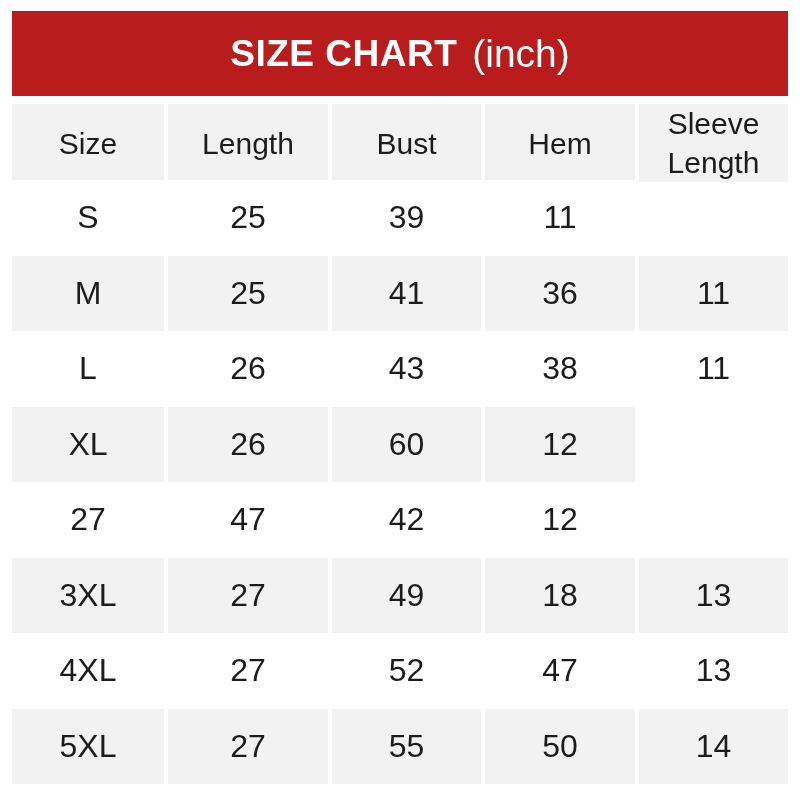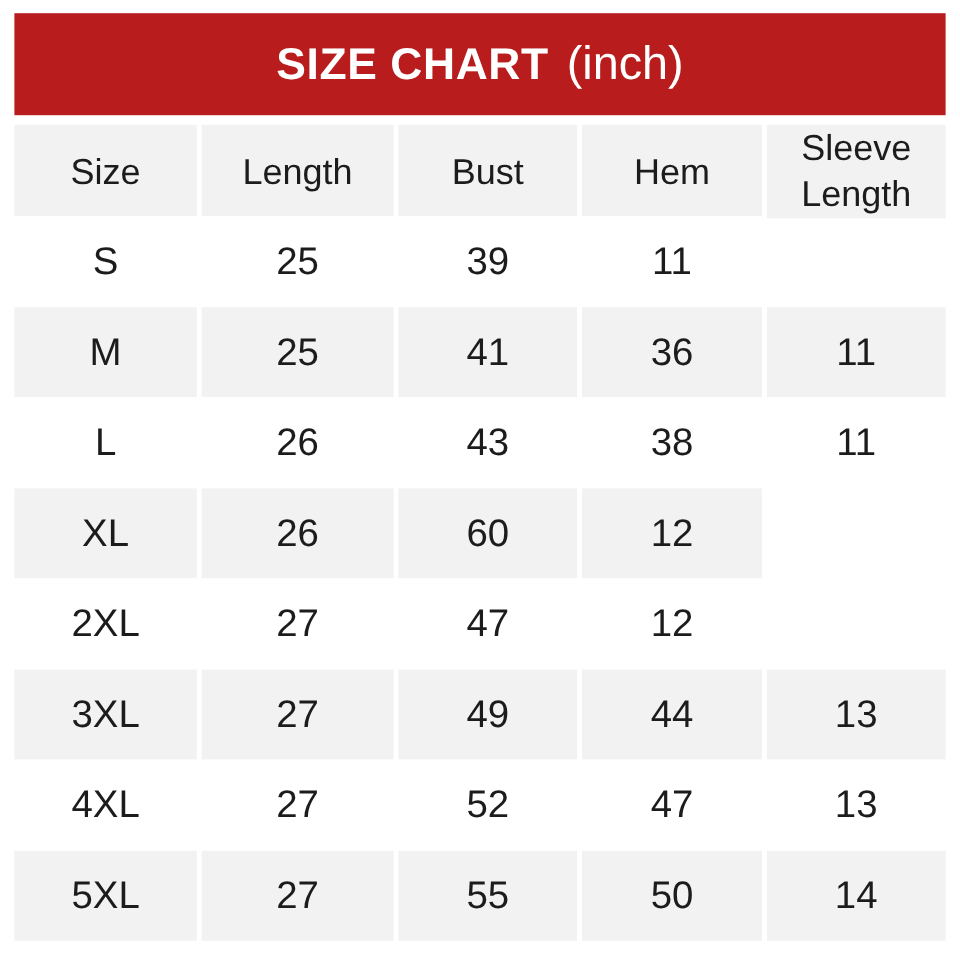--- a/index.html
+++ b/index.html
@@ -129,31 +129,31 @@
     </div>
 
     <div class="t-row alt">
       <div class="cell bold">XL</div>
       <div class="cell">26</div>
       <div class="cell">60</div>
       <div class="cell">12</div>
     </div>
 
     <div class="t-row">
-      <div class="cell bold">2XL</div>
       <div class="cell">27</div>
       <div class="cell">47</div>
+      <div class="cell">42</div>
       <div class="cell">12</div>
     </div>
 
     <div class="t-row alt">
       <div class="cell bold">3XL</div>
       <div class="cell">27</div>
       <div class="cell">49</div>
-      <div class="cell">44</div>
+      <div class="cell">18</div>
       <div class="cell">13</div>
     </div>
 
     <div class="t-row">
       <div class="cell bold">4XL</div>
       <div class="cell">27</div>
       <div class="cell">52</div>
       <div class="cell">47</div>
       <div class="cell">13</div>
     </div>

